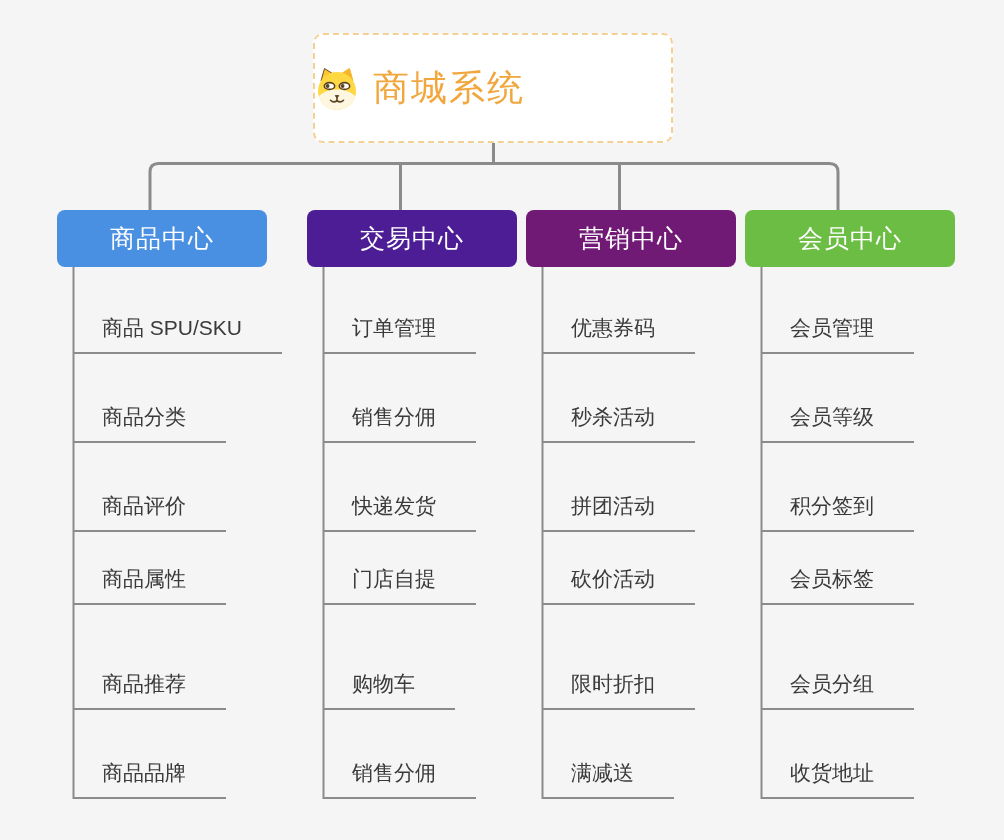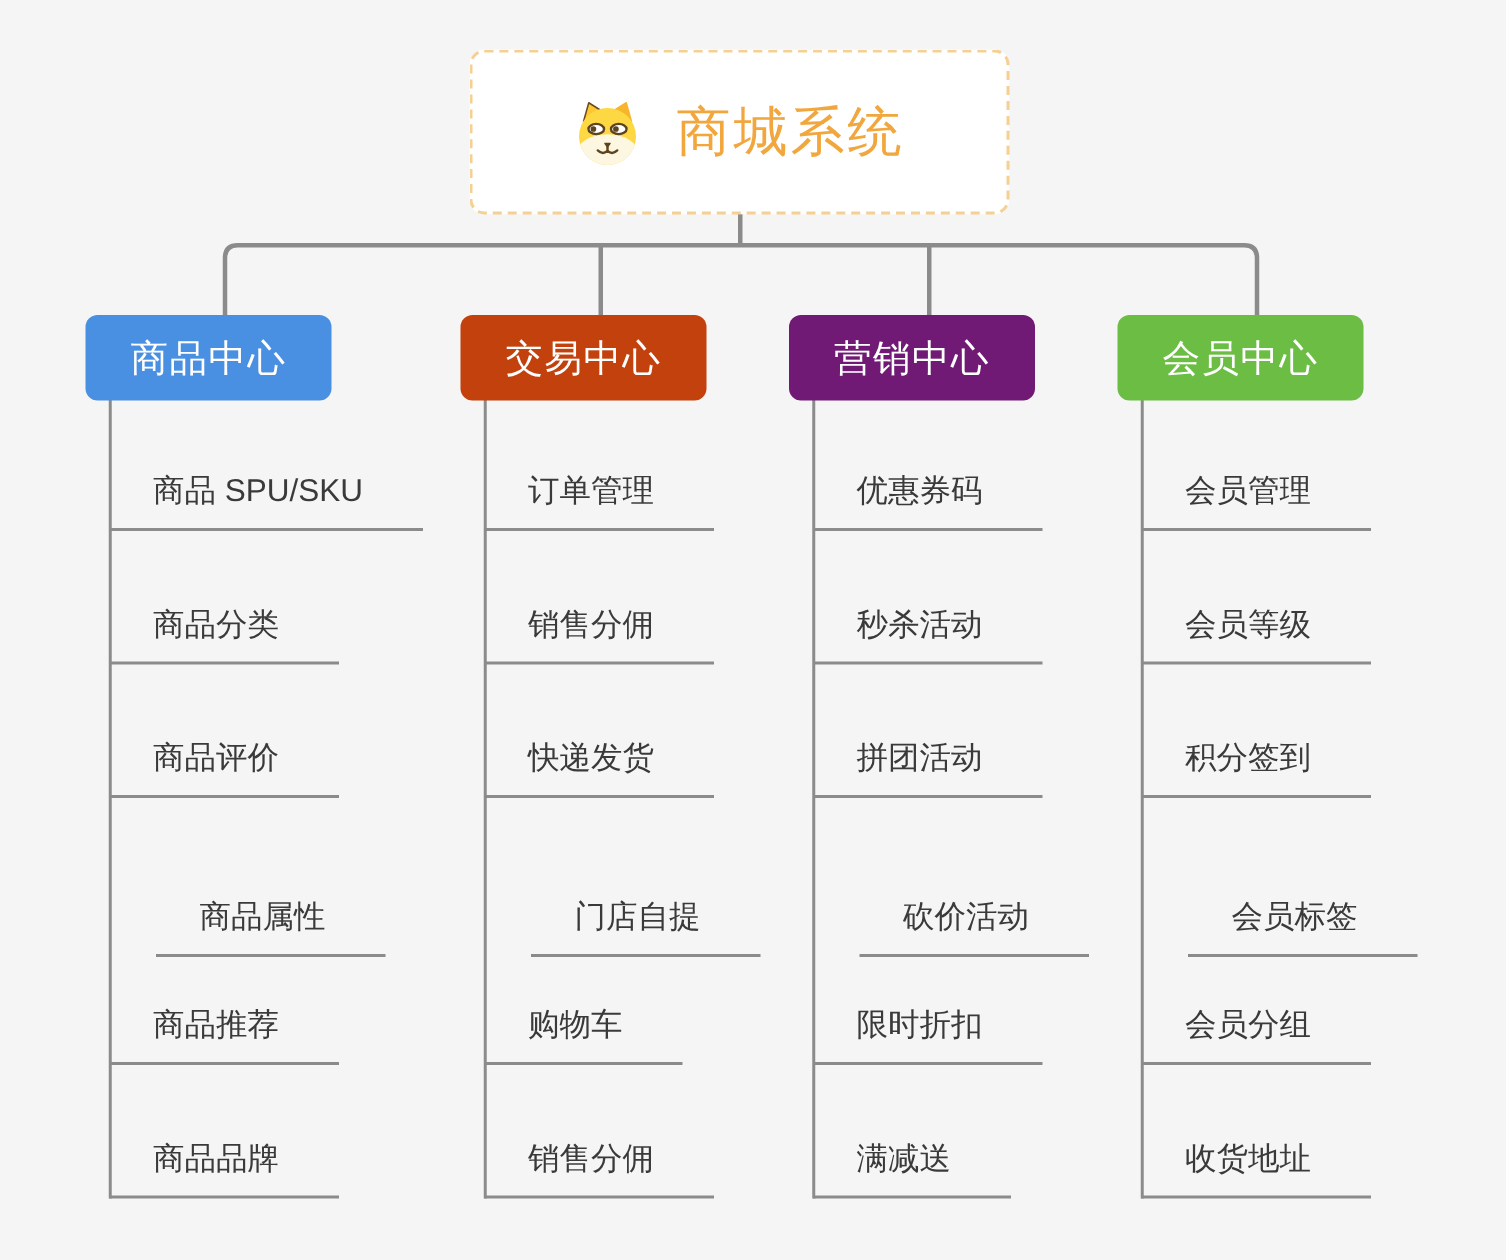--- a/index.html
+++ b/index.html
@@ -14,31 +14,31 @@
   
   .connectors{ position:absolute; left:0; top:0; width:1004px; height:840px; }
 
   
   .root{
     position:absolute; left:313px; top:33px; width:360px; height:110px;
     background:#ffffff;
     border:2px dashed #f5d093;
     border-radius:10px;
     box-sizing:border-box;
-    display:flex; align-items:center; justify-content:center; gap:24px;
+    display:flex; align-items:center; gap:14px;
   }
   .root-title{
     font-size:36px; font-weight:500; letter-spacing:2px; color:#f1a73e;
     line-height:1;
   }
   .dog-icon{ width:44px; height:44px; display:block; }
 
   
   .branch{
-    position:absolute; top:210px; width:164px; height:57px;
+    position:absolute; top:210px; width:210px; height:57px;
     border-radius:8px;
     display:flex; align-items:center; justify-content:center;
     color:#ffffff; font-size:25px; font-weight:500; letter-spacing:1px;
   }
   .b1{ left:57px; }
   .b2{ left:307px; }
   .b3{ left:526px; }
   .b4{ left:745px; }
 
   
@@ -52,21 +52,21 @@
     font-size:21px; line-height:1.15; color:#3a3a3a;
     white-space:nowrap;
   }
   .c1{ left:73px; }
   .c2{ left:323px; }
   .c3{ left:542px; }
   .c4{ left:761px; }
   .r1{ top:308px; }
   .r2{ top:397px; }
   .r3{ top:486px;text-align:center; }
-  .r4{ top:592px;margin-left:31px; }
+  .r4{ top:559px; }
   .r5{ top:664px; }
   .r6{ top:753px; }
 </style>
 </head>
 <body>
 
 <div class="canvas">
 
   <svg class="connectors" viewBox="0 0 1004 840" xmlns="http://www.w3.org/2000/svg">
     <g stroke="#8b8b8b" fill="none">
@@ -100,21 +100,21 @@
       <circle cx="12.6" cy="20" r="1.9" fill="#5d4420"></circle>
       <circle cx="27.6" cy="20" r="1.9" fill="#5d4420"></circle>
       <path d="M20.3 29.6 h3.4 l-1.7 2.4 z" fill="#5d4420" stroke="#5d4420" stroke-width="1" stroke-linejoin="round"></path>
       <path d="M22 32 V34.4" stroke="#5d4420" stroke-width="1.6" stroke-linecap="round"></path>
       <path d="M15.5 34.3 Q18.7 37.4 22 34.6 Q25.3 37.4 28.5 34.3" stroke="#5d4420" stroke-width="1.6" fill="none" stroke-linecap="round"></path>
     </svg>
     <span class="root-title">商城系统</span>
   </div>
 
   <div class="branch b1" style="background-color: rgb(74, 144, 226);">商品中心</div>
-  <div class="branch b2" style="background-color: #c2410c;">交易中心</div>
+  <div class="branch b2" style="background-color: #4c1d95;">交易中心</div>
   <div class="branch b3" style="background-color: #701a75;">营销中心</div>
   <div class="branch b4" style="background-color: rgb(107, 189, 68);">会员中心</div>
 
   <div class="item c1 r1">商品 SPU/SKU</div>
   <div class="item c1 r2">商品分类</div>
   <div class="item c1 r3">商品评价</div>
   <div class="item c1 r4">商品属性</div>
   <div class="item c1 r5">商品推荐</div>
   <div class="item c1 r6">商品品牌</div>
 

